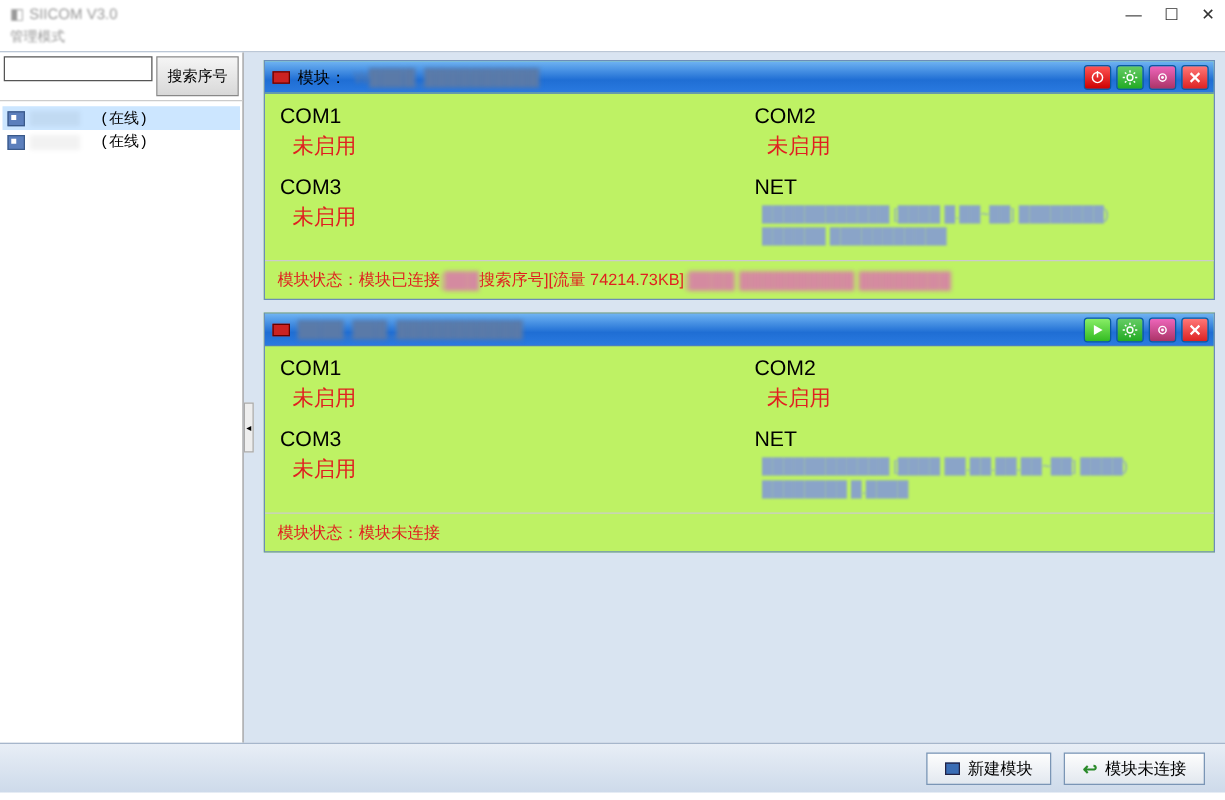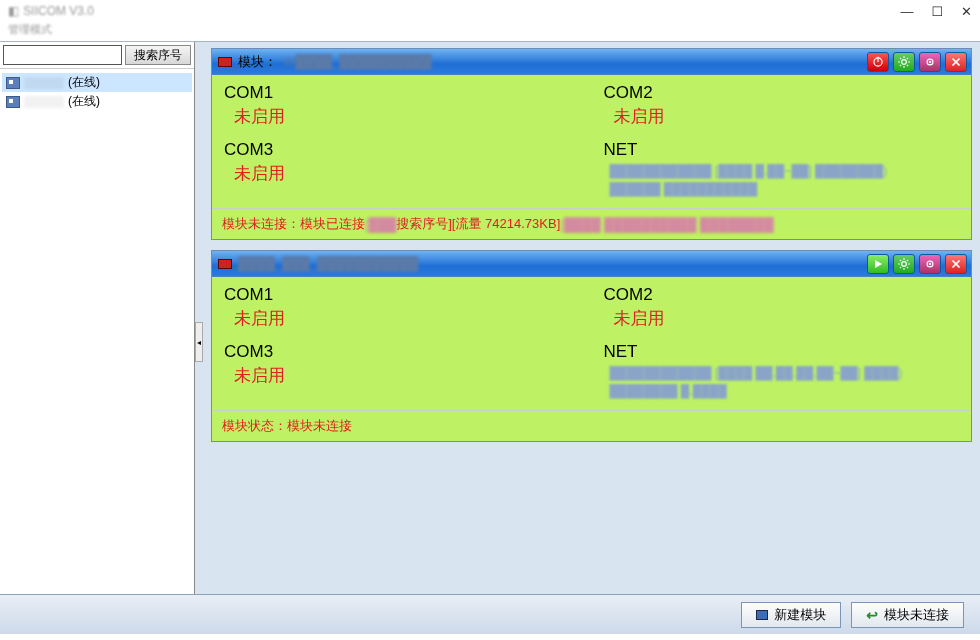--- a/index.html
+++ b/index.html
@@ -7,28 +7,28 @@
   .titlebar { height: 22px; display: flex; align-items: center; justify-content: space-between; padding: 0 8px; }
   .titlebar .left { display: flex; align-items: center; gap: 4px; color: #999; filter: blur(1px); }
   .titlebar .right { display: flex; gap: 18px; }
   .winctl { font-size: 13px; color: #333; cursor: default; }
   .subtitle { padding: 0 8px 4px; color: #999; font-size: 11px; filter: blur(1px); }
 
   .content { display: flex; height: 553px; border-top: 1px solid #a5b5c9; }
   .sidebar { width: 195px; background: #fff; border-right: 1px solid #888; display: flex; flex-direction: column; }
   .searchbar { display: flex; padding: 3px; gap: 3px; border-bottom: 1px solid #ccc; }
   .searchbar input { flex: 1; height: 20px; border: 1px solid #555; padding: 0 3px; font-size: 12px; width: 100%; }
-  .searchbar button { height: 20px; padding: 0 8px; background: linear-gradient(#f5f5f5,#d8d8d8); border: 1px solid #888; font-size: 12px; cursor: pointer; }
+  .searchbar button { height: 32px; padding: 0 8px; background: linear-gradient(#f5f5f5,#d8d8d8); border: 1px solid #888; font-size: 12px; cursor: pointer; }
   .tree { padding: 4px 2px; }
   .tree-item { display: flex; align-items: center; padding: 1px 4px; gap: 4px; font-size: 12px; }
   .tree-item.selected { background: #cce6ff; }
   .tree-icn { width: 14px; height: 12px; background: #5c7fbc; border: 1px solid #3a5a8a; display: inline-block; position: relative; }
   .tree-icn::after { content:""; position:absolute; left:2px; top:2px; width:4px; height:4px; background:#fff; }
   .tree-txt-blur { color: #999; filter: blur(1.5px); display: inline-block; width: 40px; background: rgba(0,0,0,0.05); height: 12px; }
-  .tree-suf { margin-left: 0; }
+  .tree-suf { margin-left: 12px; font-family: Liberation Mono, monospace; }
 
   .main { flex: 1; background: #d9e4f1; padding: 6px 8px; overflow-y: auto; position: relative; }
   .collapse-handle { position: absolute; left: 0; top: 280px; width: 8px; height: 40px; background: #eee; border: 1px solid #aaa; font-size: 8px; display:flex; align-items:center; justify-content:center; cursor:pointer; }
 
   .module { background: #bef264; border: 1px solid #6b8db8; margin-bottom: 10px; margin-left: 8px; }
   .mod-head { height: 26px; background: linear-gradient(#6fb3f2, #1f6ed4 60%, #2a7ae0); display: flex; align-items: center; justify-content: space-between; padding: 0 4px 0 6px; color: #000; border-bottom: 1px solid #4a7fc0; }
   .mod-head .lbl { display: flex; align-items: center; gap: 6px; font-size: 13px; }
   .ind { width: 14px; height: 10px; background: #c22; border: 1px solid #600; display: inline-block; }
   .mod-head .blur { color: #5a7aa8; filter: blur(1.5px); }
   .mod-icons { display: flex; gap: 4px; }
@@ -139,21 +139,21 @@
           <div class="cell-lbl">COM3</div>
           <div class="cell-val">未启用</div>
         </div>
         <div class="cell">
           <div class="cell-lbl">NET</div>
           <div class="cell-net">████████████ [████ █.██~██] ████████)</div>
           <div class="cell-net">██████ ███████████</div>
         </div>
       </div>
       <div class="mod-status">
-        <span>模块未连接：模块已连接</span>
+        <span>模块状态：模块已连接</span>
         <span class="blur">[███</span>
         <span> 搜索序号][流量 74214.73KB]</span>
         <span class="blur">[████ ██████████ ████████</span>
       </div>
     </div>
 
     <div class="module">
       <div class="mod-head">
         <div class="lbl">
           <span class="ind"></span>

